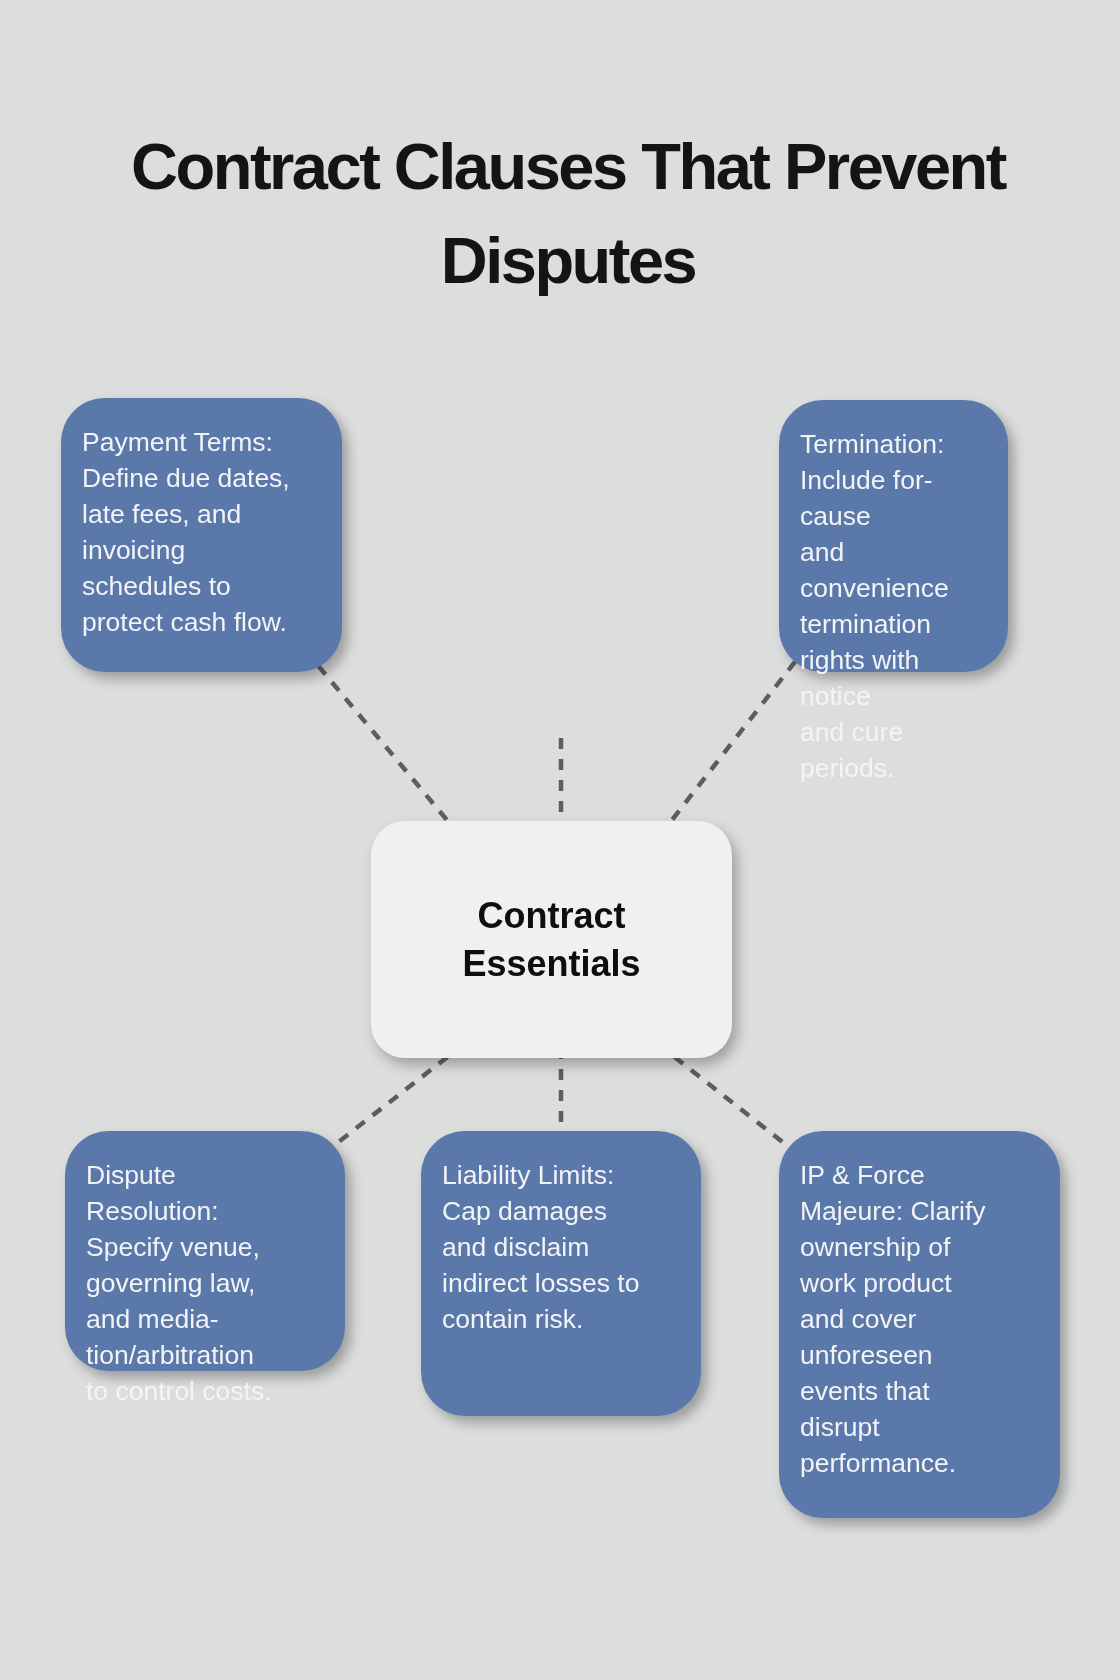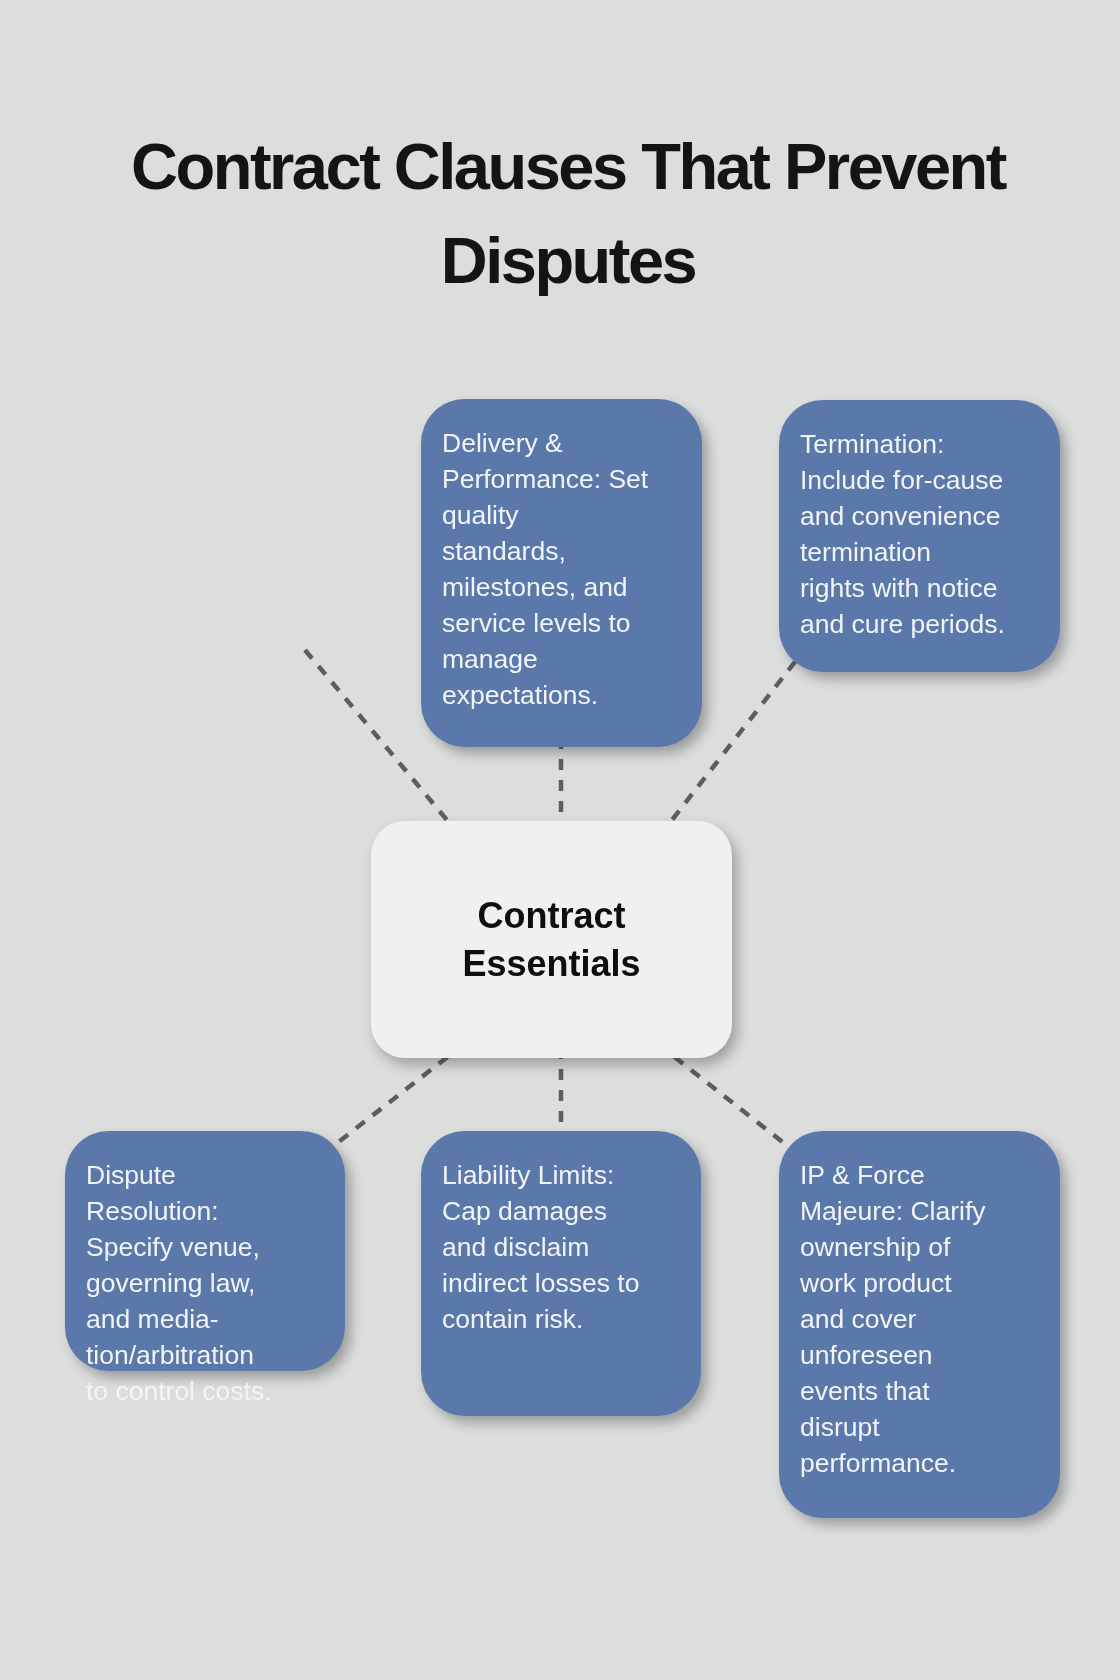--- a/index.html
+++ b/index.html
@@ -51,21 +51,21 @@
     color: var(--node-text, #f2f4f6);
     border-radius: 44px;
     box-shadow: 6px 7px 12px rgba(40, 40, 40, 0.35);
     padding: 26px 18px 24px 21px;
     font-size: 26.5px;
     line-height: 36px;
     white-space: pre-line;
   }
   .node-1 { left: 61px;  top: 398px;  width: 281px; height: 274px; }
   .node-2 { left: 421px; top: 399px;  width: 281px; height: 348px; }
-  .node-3 { left: 779px; top: 400px;  width: 281px; height: 272px; }
+  .node-3 { left: 779px; top: 400px;  width: 229px; height: 272px; }
   .node-4 { left: 65px;  top: 1131px; width: 280px; height: 240px; }
   .node-5 { left: 421px; top: 1131px; width: 280px; height: 285px; }
   .node-6 { left: 779px; top: 1131px; width: 281px; height: 387px; }
   .center-node {
     position: absolute;
     z-index: 2;
     left: 371px;
     top: 821px;
     width: 361px;
     height: 237px;
@@ -96,29 +96,27 @@
 
   <svg class="connectors" viewBox="0 0 1120 1680" xmlns="http://www.w3.org/2000/svg">
       <line x1="305" y1="650" x2="462" y2="838"></line>
       <line x1="561" y1="738" x2="561" y2="832"></line>
       <line x1="808" y1="645" x2="658" y2="838"></line>
       <line x1="464" y1="1044" x2="318" y2="1158"></line>
       <line x1="561" y1="1048" x2="561" y2="1142"></line>
       <line x1="658" y1="1044" x2="808" y2="1162"></line>
     </svg>
 
+  <div class="node node-1">Payment Terms:
+Define due dates,
+late fees, and
+invoicing
+schedules to
+protect cash flow.</div>
 
-  <div class="node node-2">Delivery &amp;
-Performance: Set
-quality
-standards,
-milestones, and
-service levels to
-manage
-expectations.</div>
 
   <div class="node node-3">Termination:
 Include for-cause
 and convenience
 termination
 rights with notice
 and cure periods.</div>
 
   <div class="node node-4">Dispute
 Resolution:

